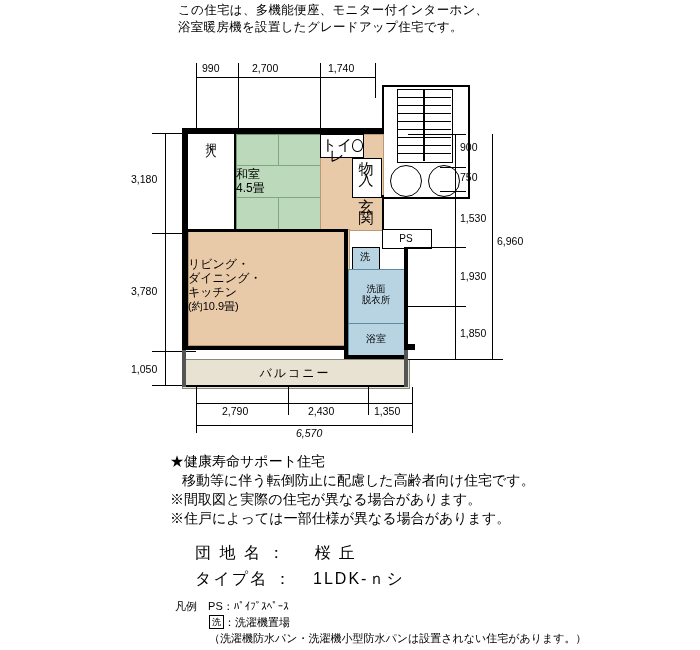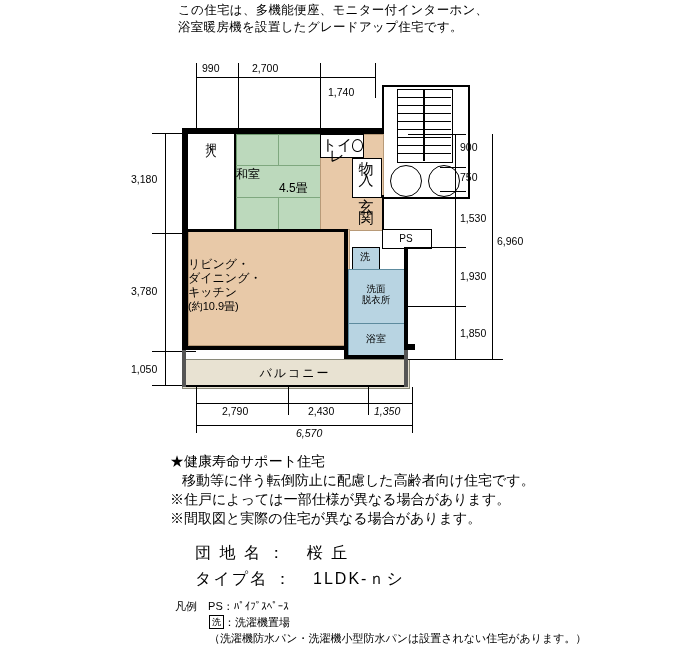--- a/index.html
+++ b/index.html
@@ -95,21 +95,21 @@
 <div class="abs" id="plan">
 
   <div class="abs tick" style="left:196px; top:8px; width:1px; height:118px;"></div>
   <div class="abs tick" style="left:238px; top:8px; width:1px; height:70px;"></div>
   <div class="abs tick" style="left:320px; top:8px; width:1px; height:70px;"></div>
   <div class="abs tick" style="left:375px; top:8px; width:1px; height:35px;"></div>
   <div class="abs tick" style="left:196px; top:22px; width:180px; height:1px;"></div>
 
   <div class="abs dim" style="left:202px; top:7px;">990</div>
   <div class="abs dim" style="left:252px; top:7px;">2,700</div>
-  <div class="abs dim" style="left:328px; top:7px;margin-top:24px;">1,740</div>
+  <div class="abs dim" style="left:328px; top:7px;">1,740</div>
 
   <div class="abs tick" style="left:152px; top:78px; width:44px; height:1px;"></div>
   <div class="abs tick" style="left:152px; top:178px; width:44px; height:1px;"></div>
   <div class="abs tick" style="left:152px; top:296px; width:44px; height:1px;"></div>
   <div class="abs tick" style="left:152px; top:330px; width:44px; height:1px;"></div>
   <div class="abs tick" style="left:165px; top:78px; width:1px; height:252px;"></div>
 
   <div class="abs dimv" style="left:131px; top:118px;">3,180</div>
   <div class="abs dimv" style="left:131px; top:230px;">3,780</div>
   <div class="abs dimv" style="left:131px; top:308px;">1,050</div>
@@ -139,21 +139,21 @@
     <span class="lbl" style="writing-mode:vertical-rl; letter-spacing:3px;">押入</span>
   </div>
 
   <div class="abs" style="left:236px; top:79px; width:84px; height:95px; background:#bcd9bc; border:1px solid #6f9a6f;"></div>
   <div class="abs" style="left:236px; top:110px; width:84px; height:1px; background:#7fa87f;"></div>
   <div class="abs" style="left:236px; top:142px; width:84px; height:1px; background:#7fa87f;"></div>
   <div class="abs" style="left:278px; top:79px; width:1px; height:31px; background:#7fa87f;"></div>
   <div class="abs" style="left:278px; top:142px; width:1px; height:32px; background:#7fa87f;"></div>
   <div class="abs room" style="left:236px; top:103px; width:84px; height:46px; flex-direction:column;">
     <div class="lbl" style="font-size:12px;">和室</div>
-    <div class="lbl" style="font-size:12px;margin-left:43px;">4.5畳</div>
+    <div class="lbl" style="font-size:12px;">4.5畳</div>
   </div>
 
   <div class="abs" style="left:320px; top:79px; width:62px; height:95px; background:#e8c9a8; border:1px solid #b89a78;"></div>
 
   <div class="abs" style="left:320px; top:79px; width:42px; height:22px; background:#ffffff; border:1px solid #000;"></div>
   <div class="abs lbl-sm" style="left:320px; top:84px; width:34px;">トイレ</div>
   <div class="abs" style="left:352px; top:84px; width:9px; height:11px; border:1px solid #000; border-radius:50% 50% 45% 45%; background:#fff;"></div>
 
   <div class="abs" style="left:352px; top:103px; width:28px; height:38px; background:#ffffff; border:1px solid #000;"></div>
   <div class="abs lbl-sm" style="left:352px; top:108px; width:28px;">物<br>入</div>
@@ -212,35 +212,35 @@
 
   <div class="abs tick" style="left:196px; top:332px; width:1px; height:46px;"></div>
   <div class="abs tick" style="left:288px; top:332px; width:1px; height:28px;"></div>
   <div class="abs tick" style="left:368px; top:332px; width:1px; height:28px;"></div>
   <div class="abs tick" style="left:412px; top:332px; width:1px; height:46px;"></div>
   <div class="abs tick" style="left:196px; top:348px; width:216px; height:1px;"></div>
   <div class="abs tick" style="left:196px; top:370px; width:216px; height:1px;"></div>
 
   <div class="abs dim" style="left:222px; top:350px;">2,790</div>
   <div class="abs dim" style="left:308px; top:350px;">2,430</div>
-  <div class="abs dim" style="left:374px; top:350px;font-style:italic;">1,350</div>
+  <div class="abs dim" style="left:374px; top:350px;">1,350</div>
   <div class="abs dim" style="left:296px; top:372px;font-style:italic;">6,570</div>
 </div>
 
 <div class="abs" id="notes">
   <div>★健康寿命サポート住宅</div>
   <div class="n2">移動等に伴う転倒防止に配慮した高齢者向け住宅です。</div>
+  <div>※間取図と実際の住宅が異なる場合があります。</div>
   <div>※住戸によっては一部仕様が異なる場合があります。</div>
-  <div>※間取図と実際の住宅が異なる場合があります。</div>
 </div>
 
 <div class="abs" id="titleblock">
   <div>
     <span>団 地 名 ：</span>
-    <span style="margin-left:14px;">桜 丘</span>
+    <span style="margin-left:22px;font-family:Liberation Serif, serif;">桜 丘</span>
   </div>
   <div>
     <span>タイプ名 ：</span>
     <span style="margin-left:14px;">1LDK-ｎシ</span>
   </div>
 </div>
 
 <div class="abs" id="legend">
   <div>
     <span>凡例</span>

